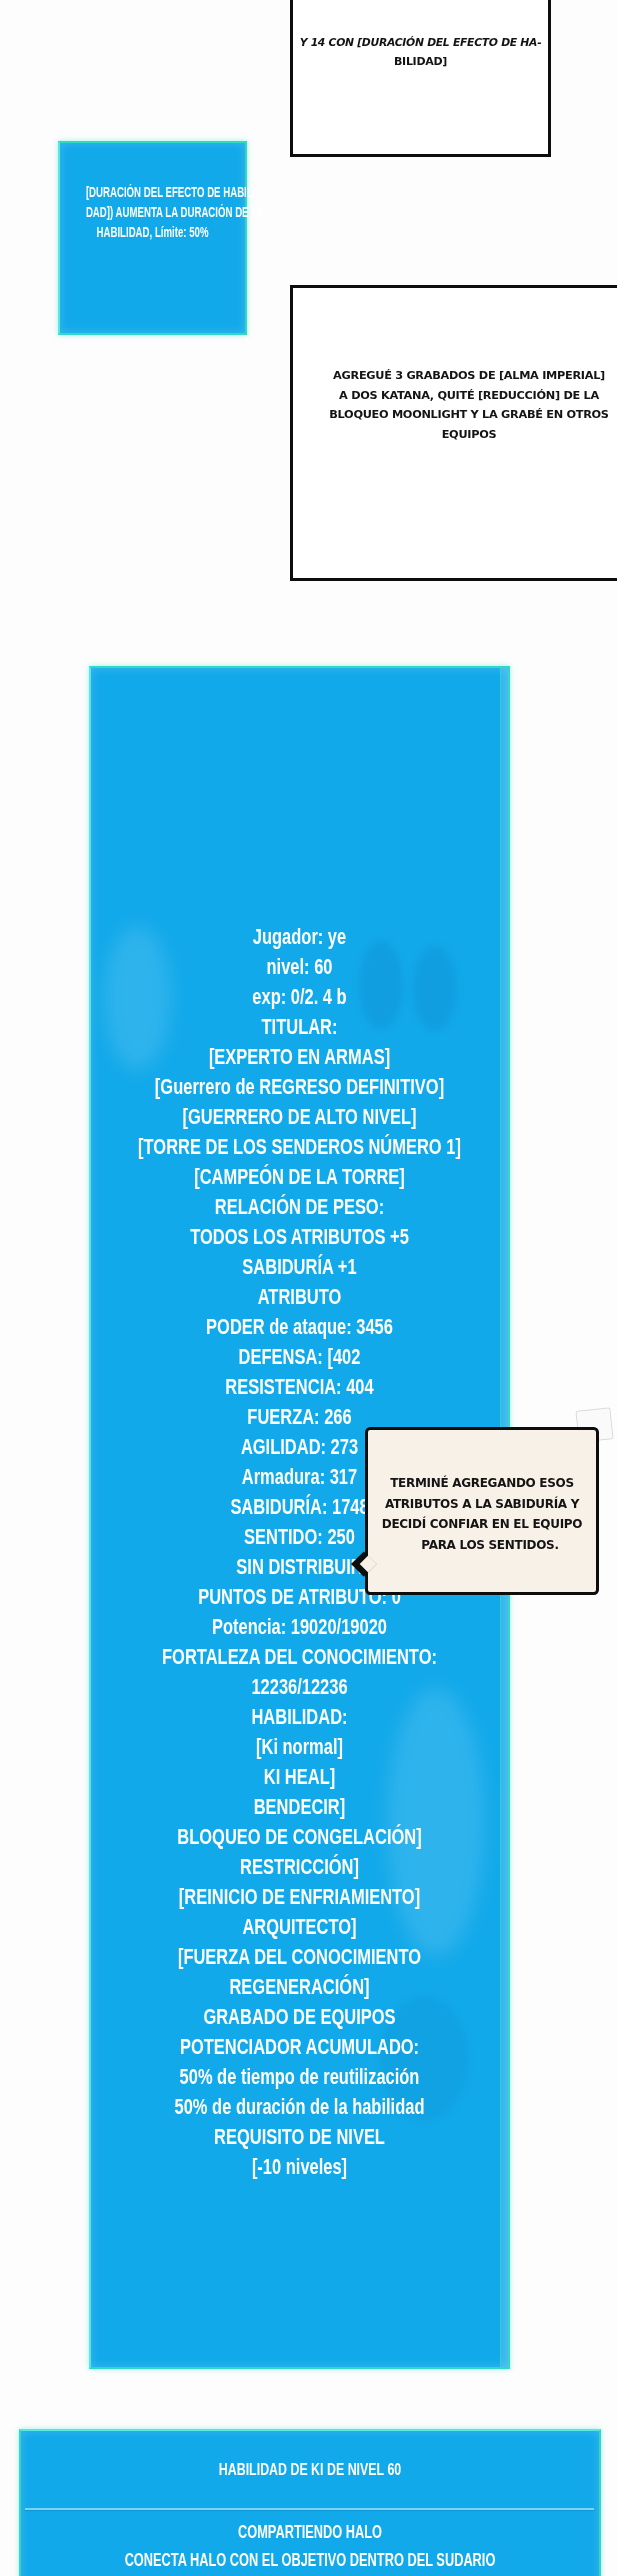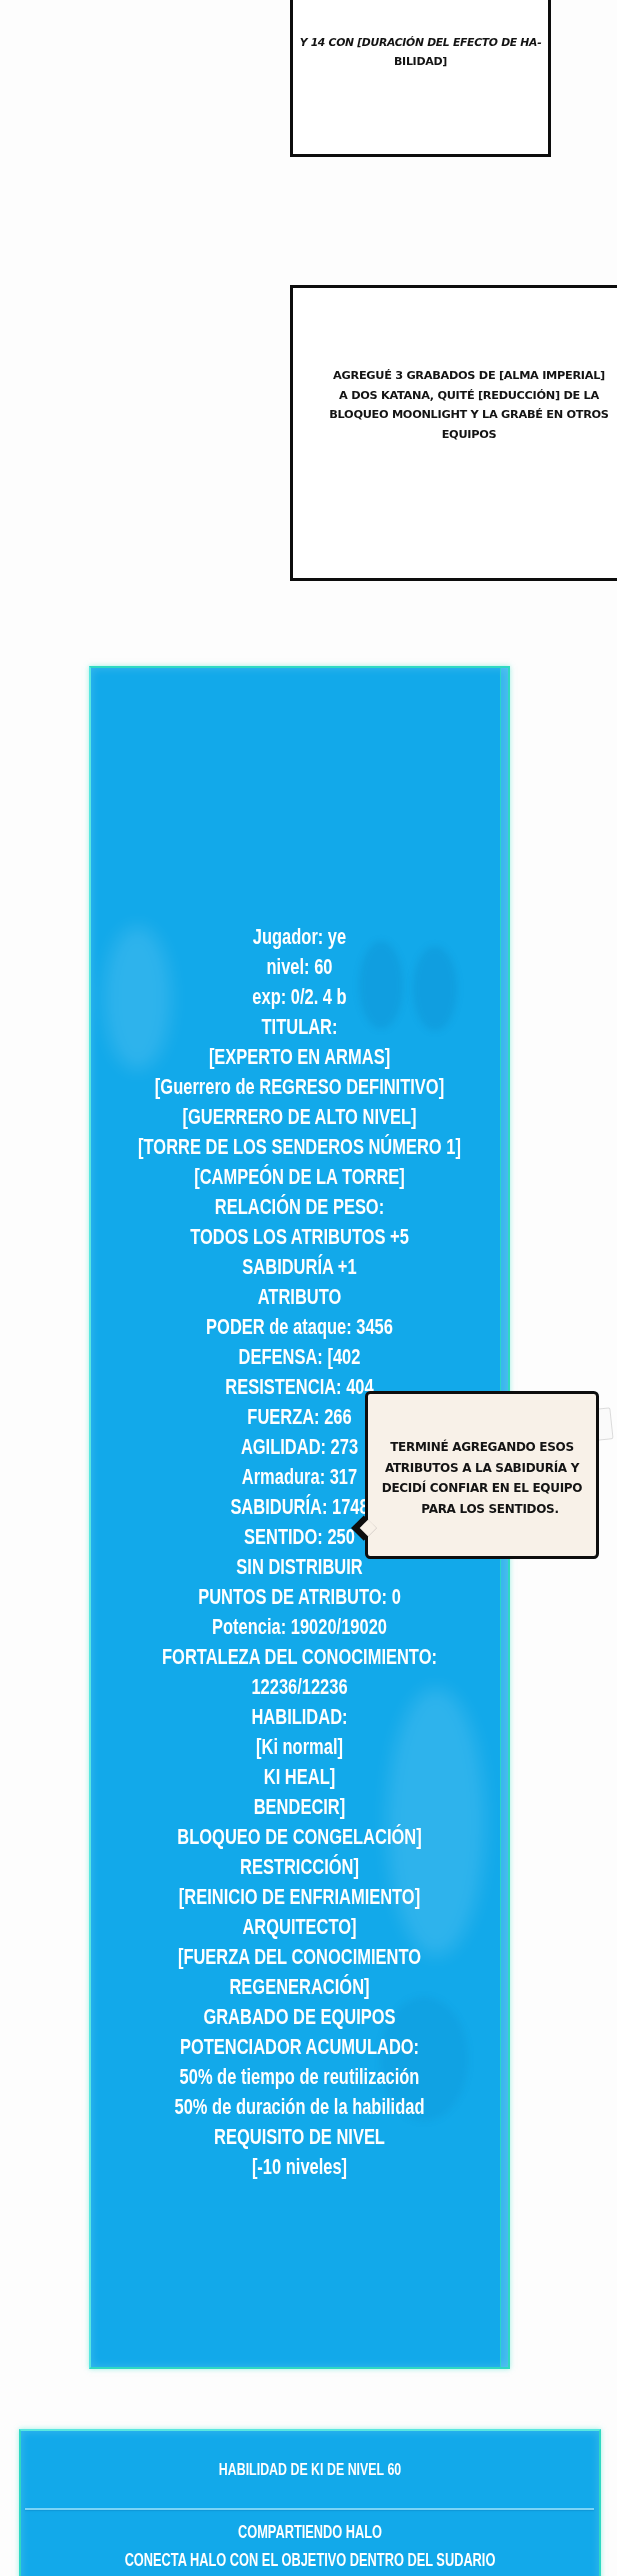--- a/index.html
+++ b/index.html
@@ -62,20 +62,27 @@
 
 <div id="canvas">
 
   <div class="comic-box" style="left:290px;top:-7.2px;width:261px;height:164px;">
     <div style="padding-top:37px;">
         <div class="comic-text" style="font-size:10.8px;font-style:italic;">Y 14 CON [DURACIÓN DEL EFECTO DE HA-</div>
         <div class="comic-text" style="font-size:11px;">BILIDAD]</div>
       </div>
   </div>
 
+  <div class="sys-panel" style="left:58px;top:141px;width:189px;height:194px;border-left-color:#58e8e0;">
+    <div style="padding-top:40px;">
+        <div class="stat-line" style="font-size:13.4px;line-height:20px;transform:scale(0.72,1.08);">[DURACIÓN DEL EFECTO DE HABILI-</div>
+        <div class="stat-line" style="font-size:13.4px;line-height:20px;transform:scale(0.72,1.08);">DAD]) AUMENTA LA DURACIÓN DE LA</div>
+        <div class="stat-line" style="font-size:13.4px;line-height:20px;transform:scale(0.72,1.08);">HABILIDAD, Límite: 50%</div>
+      </div>
+  </div>
 
   <div class="comic-box" style="left:290px;top:285px;width:358px;height:296px;">
     <div style="padding-top:78px;">
         <div class="comic-text">AGREGUÉ 3 GRABADOS DE [ALMA IMPERIAL]</div>
         <div class="comic-text">A DOS KATANA, QUITÉ [REDUCCIÓN] DE LA</div>
         <div class="comic-text">BLOQUEO MOONLIGHT Y LA GRABÉ EN OTROS</div>
         <div class="comic-text">EQUIPOS</div>
       </div>
   </div>
 
@@ -130,21 +137,21 @@
         <div class="stat-line" style="font-size:20.6px;line-height:30px;">POTENCIADOR ACUMULADO:</div>
         <div class="stat-line" style="font-size:20.6px;line-height:30px;">50% de tiempo de reutilización</div>
         <div class="stat-line" style="font-size:20.6px;line-height:30px;">50% de duración de la habilidad</div>
         <div class="stat-line" style="font-size:20.6px;line-height:30px;">REQUISITO DE NIVEL</div>
         <div class="stat-line" style="font-size:20.6px;line-height:30px;">[-10 niveles]</div>
       </div>
   </div>
 
   <div class="doodle" style="left:577px;top:1409px;width:33px;height:30px;"></div>
 
-  <div class="bubble" style="left:365px;top:1391px;width:234px;height:168px;">
+  <div class="bubble" style="left:365px;top:1427px;width:234px;height:168px;">
     <div class="bubble-tail-outer"></div>
     <div class="bubble-tail-inner"></div>
     <div style="padding-top:43px;position:relative;">
         <div class="comic-text" style="font-size:12px;line-height:20.6px;">TERMINÉ AGREGANDO ESOS</div>
         <div class="comic-text" style="font-size:12px;line-height:20.6px;">ATRIBUTOS A LA SABIDURÍA Y</div>
         <div class="comic-text" style="font-size:12px;line-height:20.6px;">DECIDÍ CONFIAR EN EL EQUIPO</div>
         <div class="comic-text" style="font-size:12px;line-height:20.6px;margin-left:8px;">PARA LOS SENTIDOS.</div>
       </div>
   </div>
 

